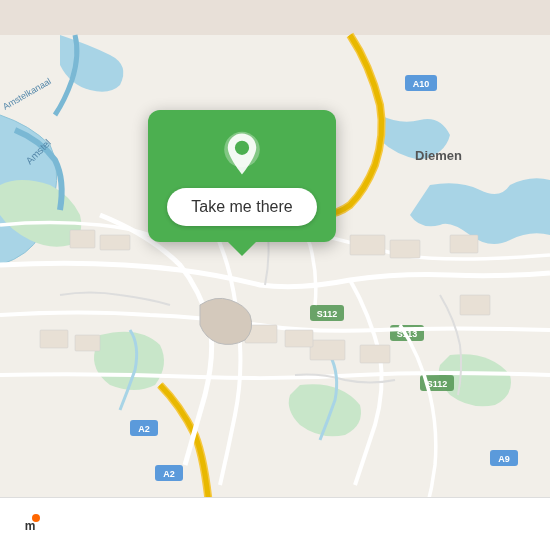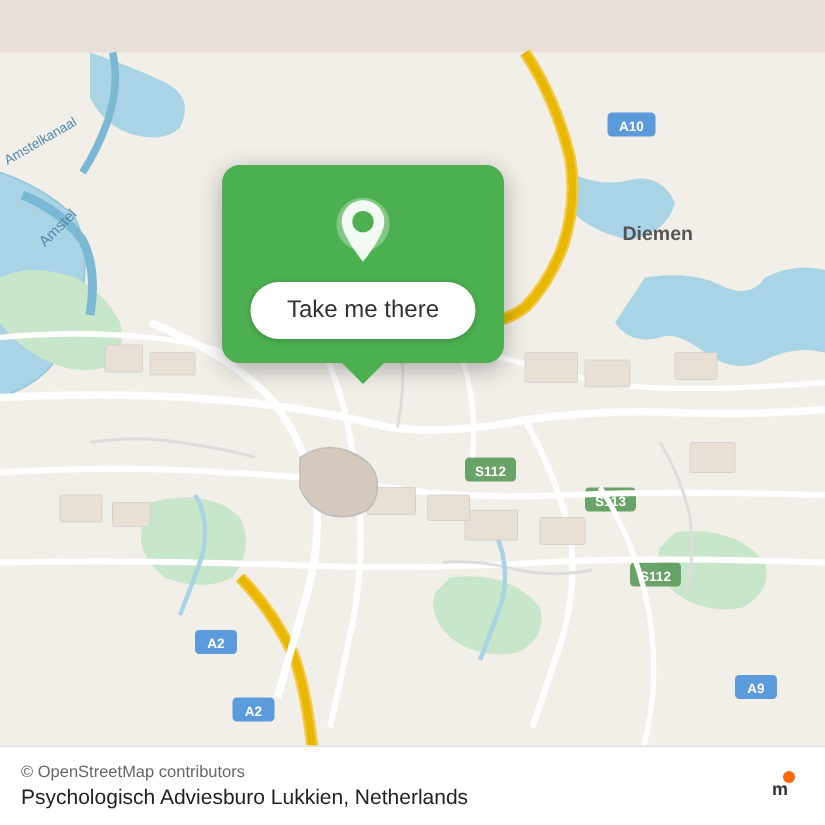--- a/index.html
+++ b/index.html
@@ -220,24 +220,20 @@
     <svg id="pin-icon" viewBox="0 0 48 54" xmlns="http://www.w3.org/2000/svg">
       <circle cx="24" cy="22" r="20" fill="white" fill-opacity="0.3"></circle>
       <path d="M24 4C15.163 4 8 11.163 8 20C8 30.5 24 50 24 50C24 50 40 30.5 40 20C40 11.163 32.837 4 24 4Z" fill="white" fill-opacity="0.9"></path>
       <circle cx="24" cy="20" r="8" fill="#4caf50"></circle>
     </svg>
 
     <button id="take-me-there-btn">Take me there</button>
   </div>
 
   <div id="bottom-bar">
-    <div id="bottom-left">
-      <span id="copyright-text">© OpenStreetMap contributors</span>
-      <span id="location-name">Psychologisch Adviesburo Lukkien, Netherlands</span>
-    </div>
 
     <div id="moovit-logo">
       <svg width="32" height="32" viewBox="0 0 32 32">
         <rect width="32" height="32" rx="6" fill="white"></rect>
         <text x="16" y="22" text-anchor="middle" font-size="12" font-weight="bold" fill="#333" font-family="Arial">m</text>
         <circle cx="22" cy="10" r="4" fill="#f60"></circle>
       </svg>
     </div>
   </div>
 

